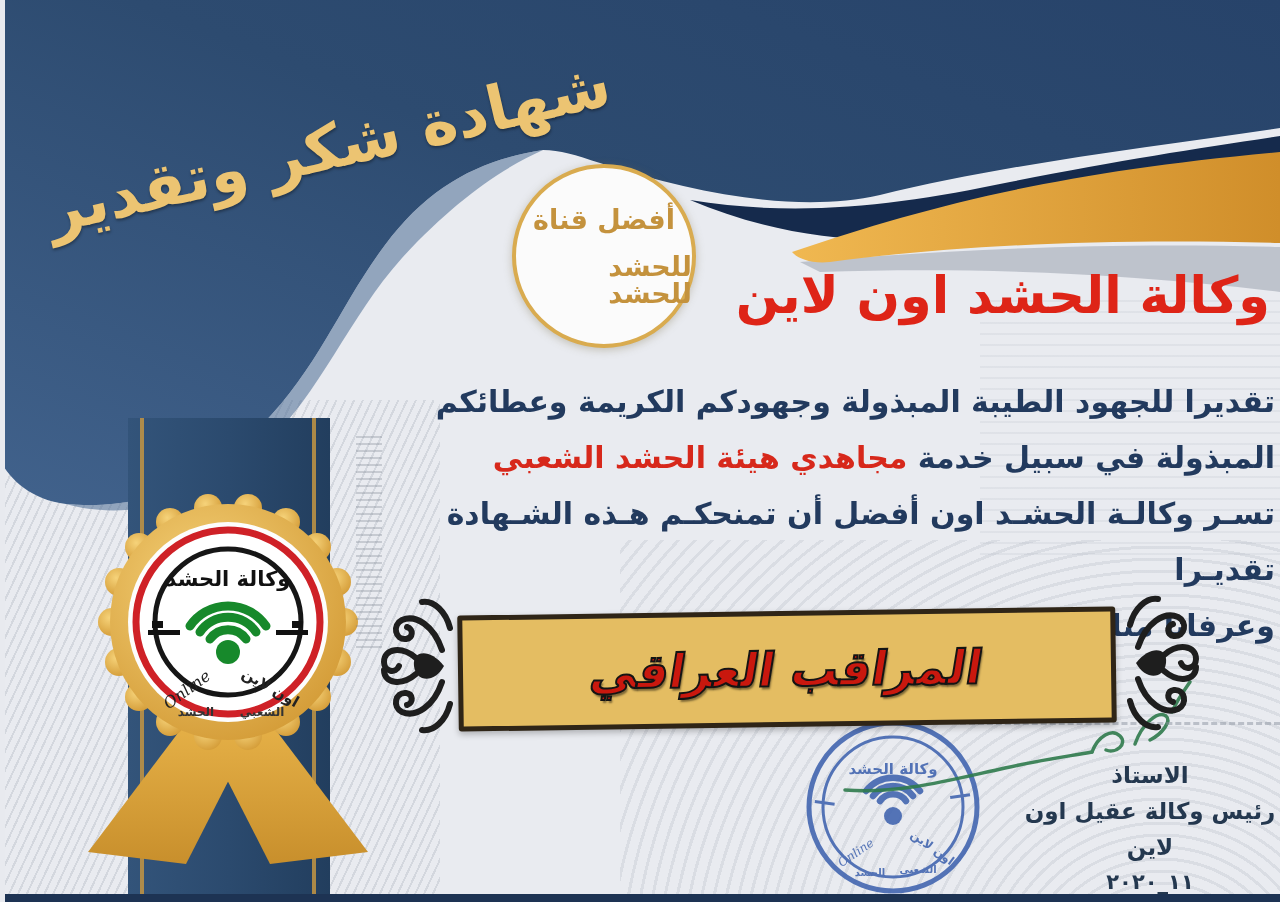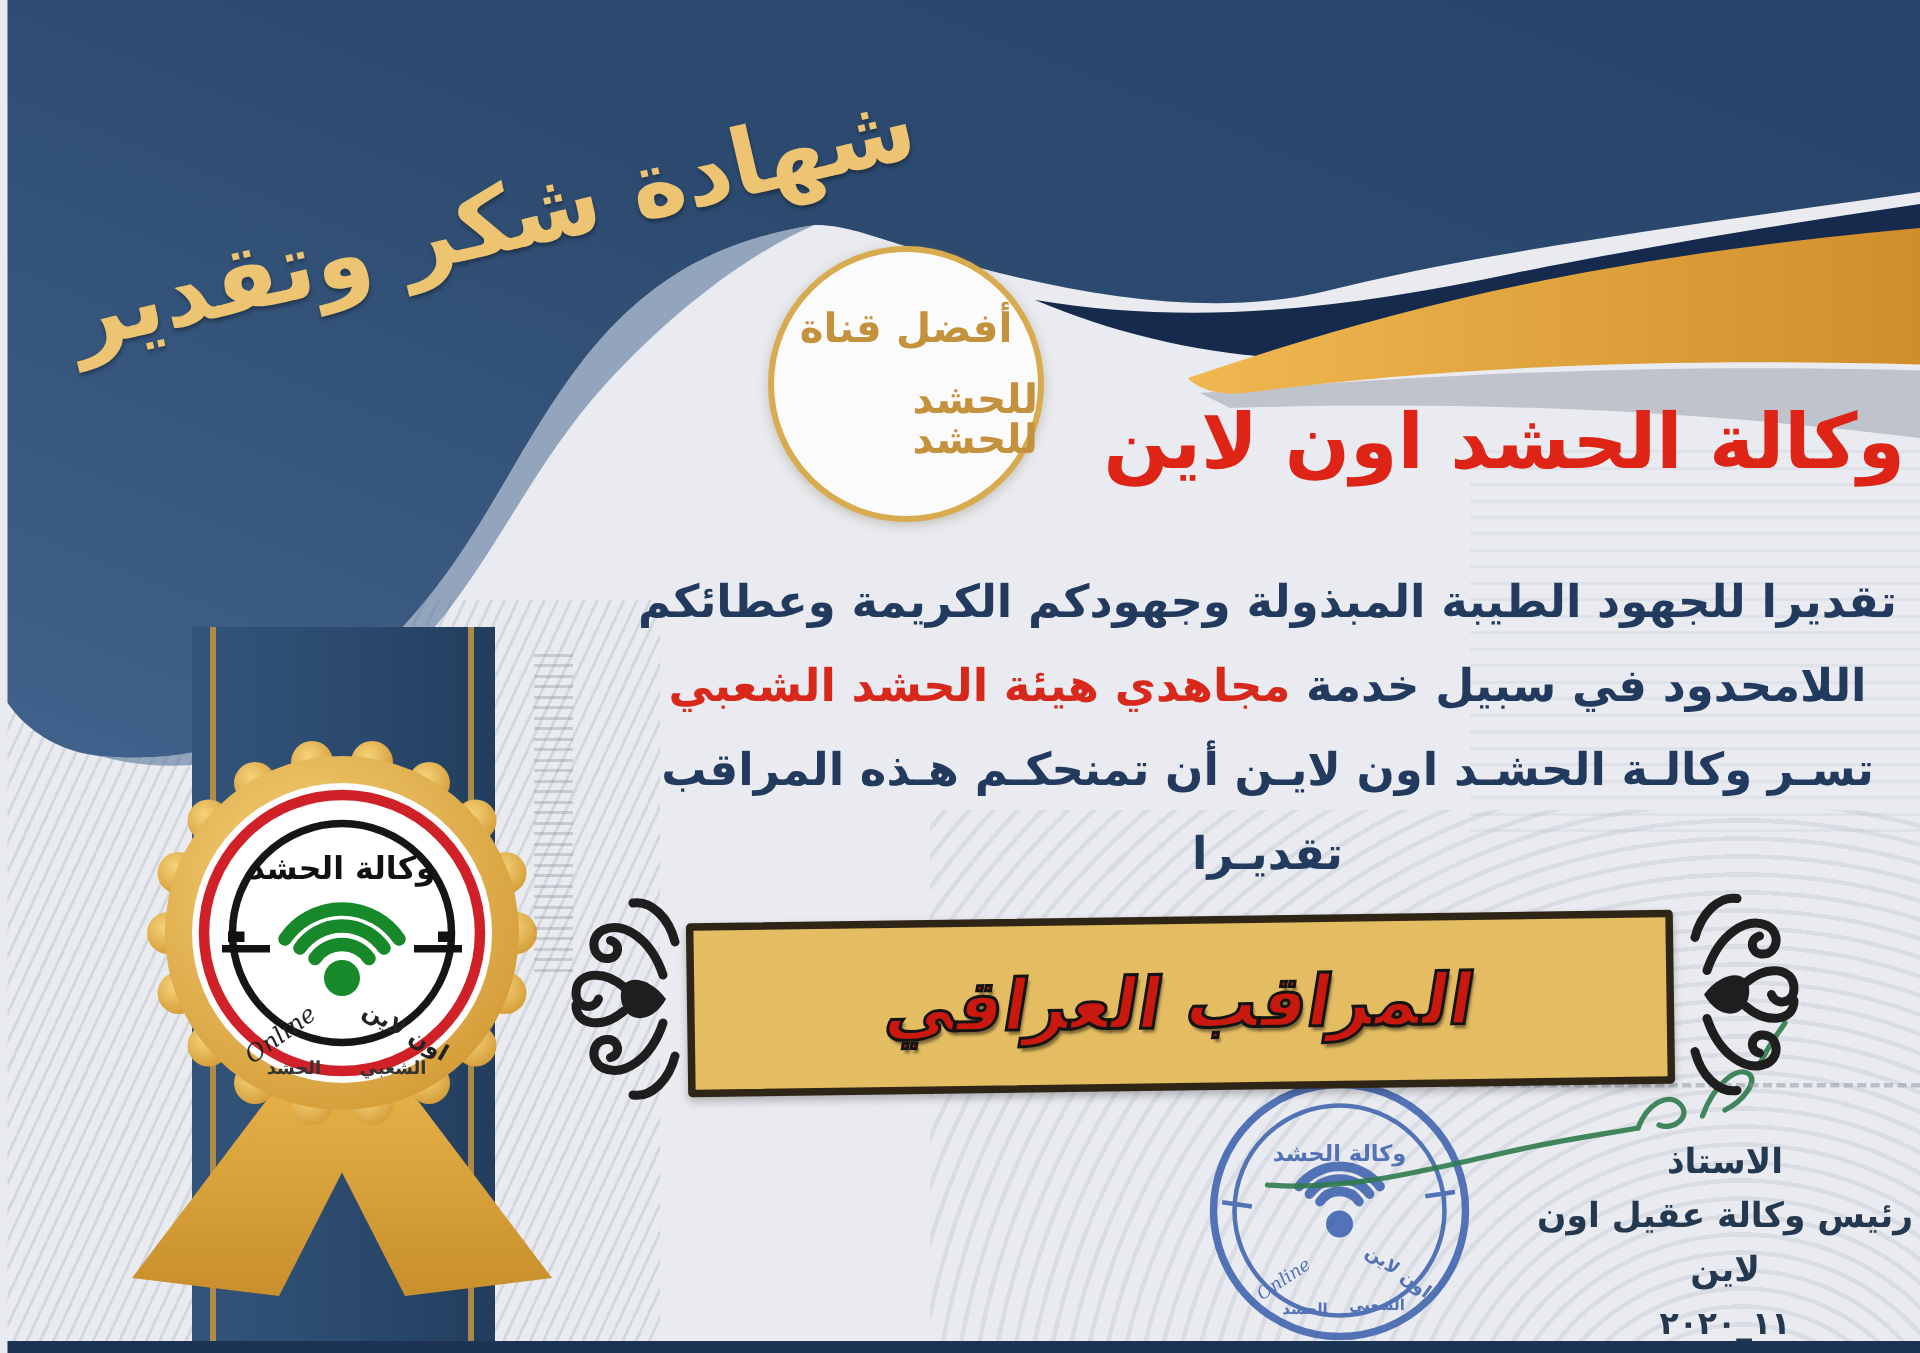--- a/index.html
+++ b/index.html
@@ -26,21 +26,21 @@
     text-shadow:0 2px 3px rgba(0,0,0,.35);}
   
   .badge{left:512px;top:164px;width:176px;height:176px;z-index:2;border-radius:50%;
     background:#fbfbfb;border:4px solid #d9ab4f;box-shadow:0 2px 8px rgba(120,110,70,.35);
     display:flex;flex-direction:column;align-items:center;justify-content:center;gap:20px;}
   .badge div{color:#c4923d;font-size:27px;font-weight:bold;line-height:1;}
   
   .org-title{left:650px;top:266px;width:620px;z-index:2;text-align:right;
     color:#de2417;font-size:51px;font-weight:bold;}
   
-  .body-text{left:415px;top:374px;width:860px;z-index:2;direction:rtl;text-align:center;
+  .body-text{left:415px;top:374px;width:860px;z-index:2;direction:rtl;text-align:right;
     color:#223a5e;font-size:30px;font-weight:bold;line-height:56px;}
   .body-text .red{color:#d7281b;margin-top:16px;}
   
   .name-box{left:458px;top:611px;width:648px;height:106px;z-index:3;
     background:#e4bd62;border:5px solid #2f2517;border-radius:3px;
     transform:rotate(-0.8deg);box-shadow:0 3px 6px rgba(0,0,0,.25);
     display:flex;align-items:center;justify-content:center;}
   .name-box span{direction:rtl;color:#c9180e;font-size:47px;font-weight:bold;
     transform:skewX(-10deg);-webkit-text-stroke:2px #141414;
     text-shadow:2px 3px 2px rgba(0,0,0,.45);}
@@ -199,22 +199,22 @@
 
 <div class="abs badge" dir="rtl">
   <div>أفضل قناة</div>
   <div>للحشد للحشد</div>
 </div>
 
 <div class="abs org-title" dir="rtl">وكالة الحشد اون لاين</div>
 
 <div class="abs body-text" dir="rtl">
   <div>تقديرا للجهود الطيبة المبذولة وجهودكم الكريمة وعطائكم</div>
-  <div><span>اللامحدود في سبيل خدمة </span><span class="red">مجاهدي هيئة الحشد الشعبي</span></div>
-  <div>تسـر وكالـة الحشـد اون لايـن أن تمنحكـم هـذه المراقب تقديـرا</div>
+  <div><span>المبذولة في سبيل خدمة </span><span class="red">مجاهدي هيئة الحشد الشعبي</span></div>
+  <div>تسـر وكالـة الحشـد اون أفضل أن تمنحكـم هـذه الشـهادة تقديـرا</div>
   <div>وعرفانا منا لكم</div>
 </div>
 
 <svg class="abs flourish left" width="110" height="156" viewBox="0 0 110 156">
   <g stroke="#1e1e1e" stroke-width="6" fill="none" stroke-linecap="round">
     <path d="M72,78 C58,60 40,62 42,78 C44,94 62,96 72,78 Z" fill="#1e1e1e" stroke="none"></path>
     <path d="M70,62 C62,38 44,26 30,32 C20,37 23,52 34,51 C41,50 42,41 35,39"></path>
     <path d="M70,94 C62,118 44,130 30,124 C20,119 23,104 34,105 C41,106 42,115 35,117"></path>
     <path d="M44,70 C30,58 12,60 12,74 C12,84 24,86 27,78"></path>
     <path d="M44,86 C30,98 12,96 12,82"></path>

